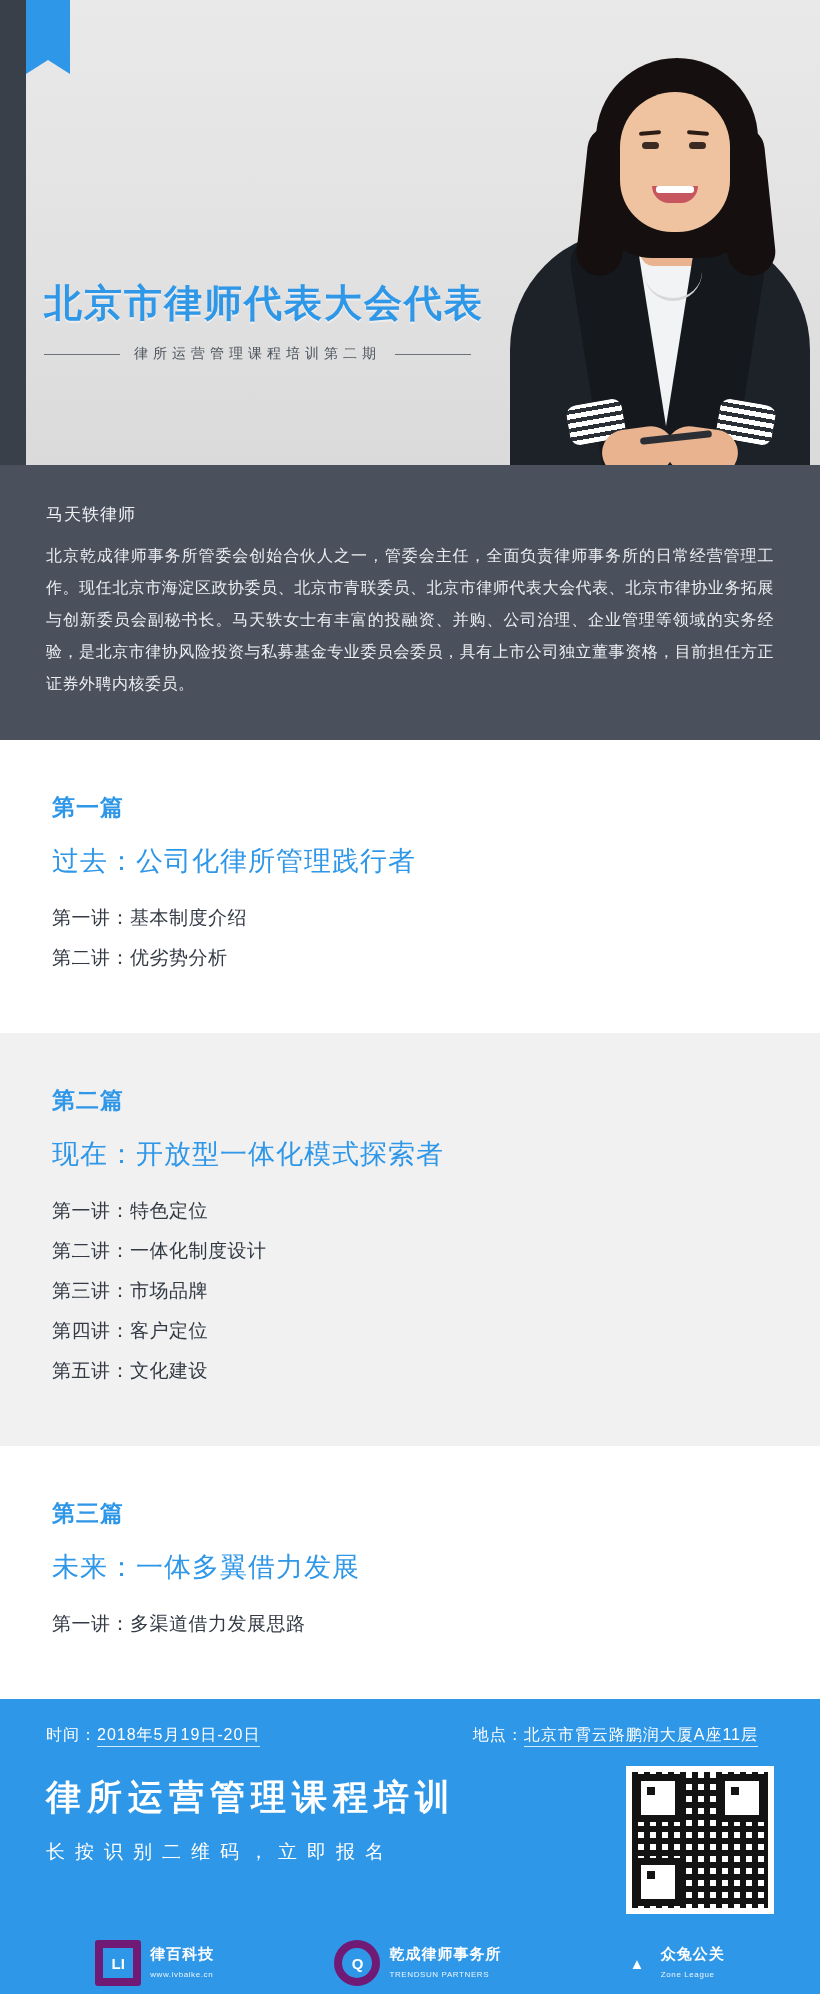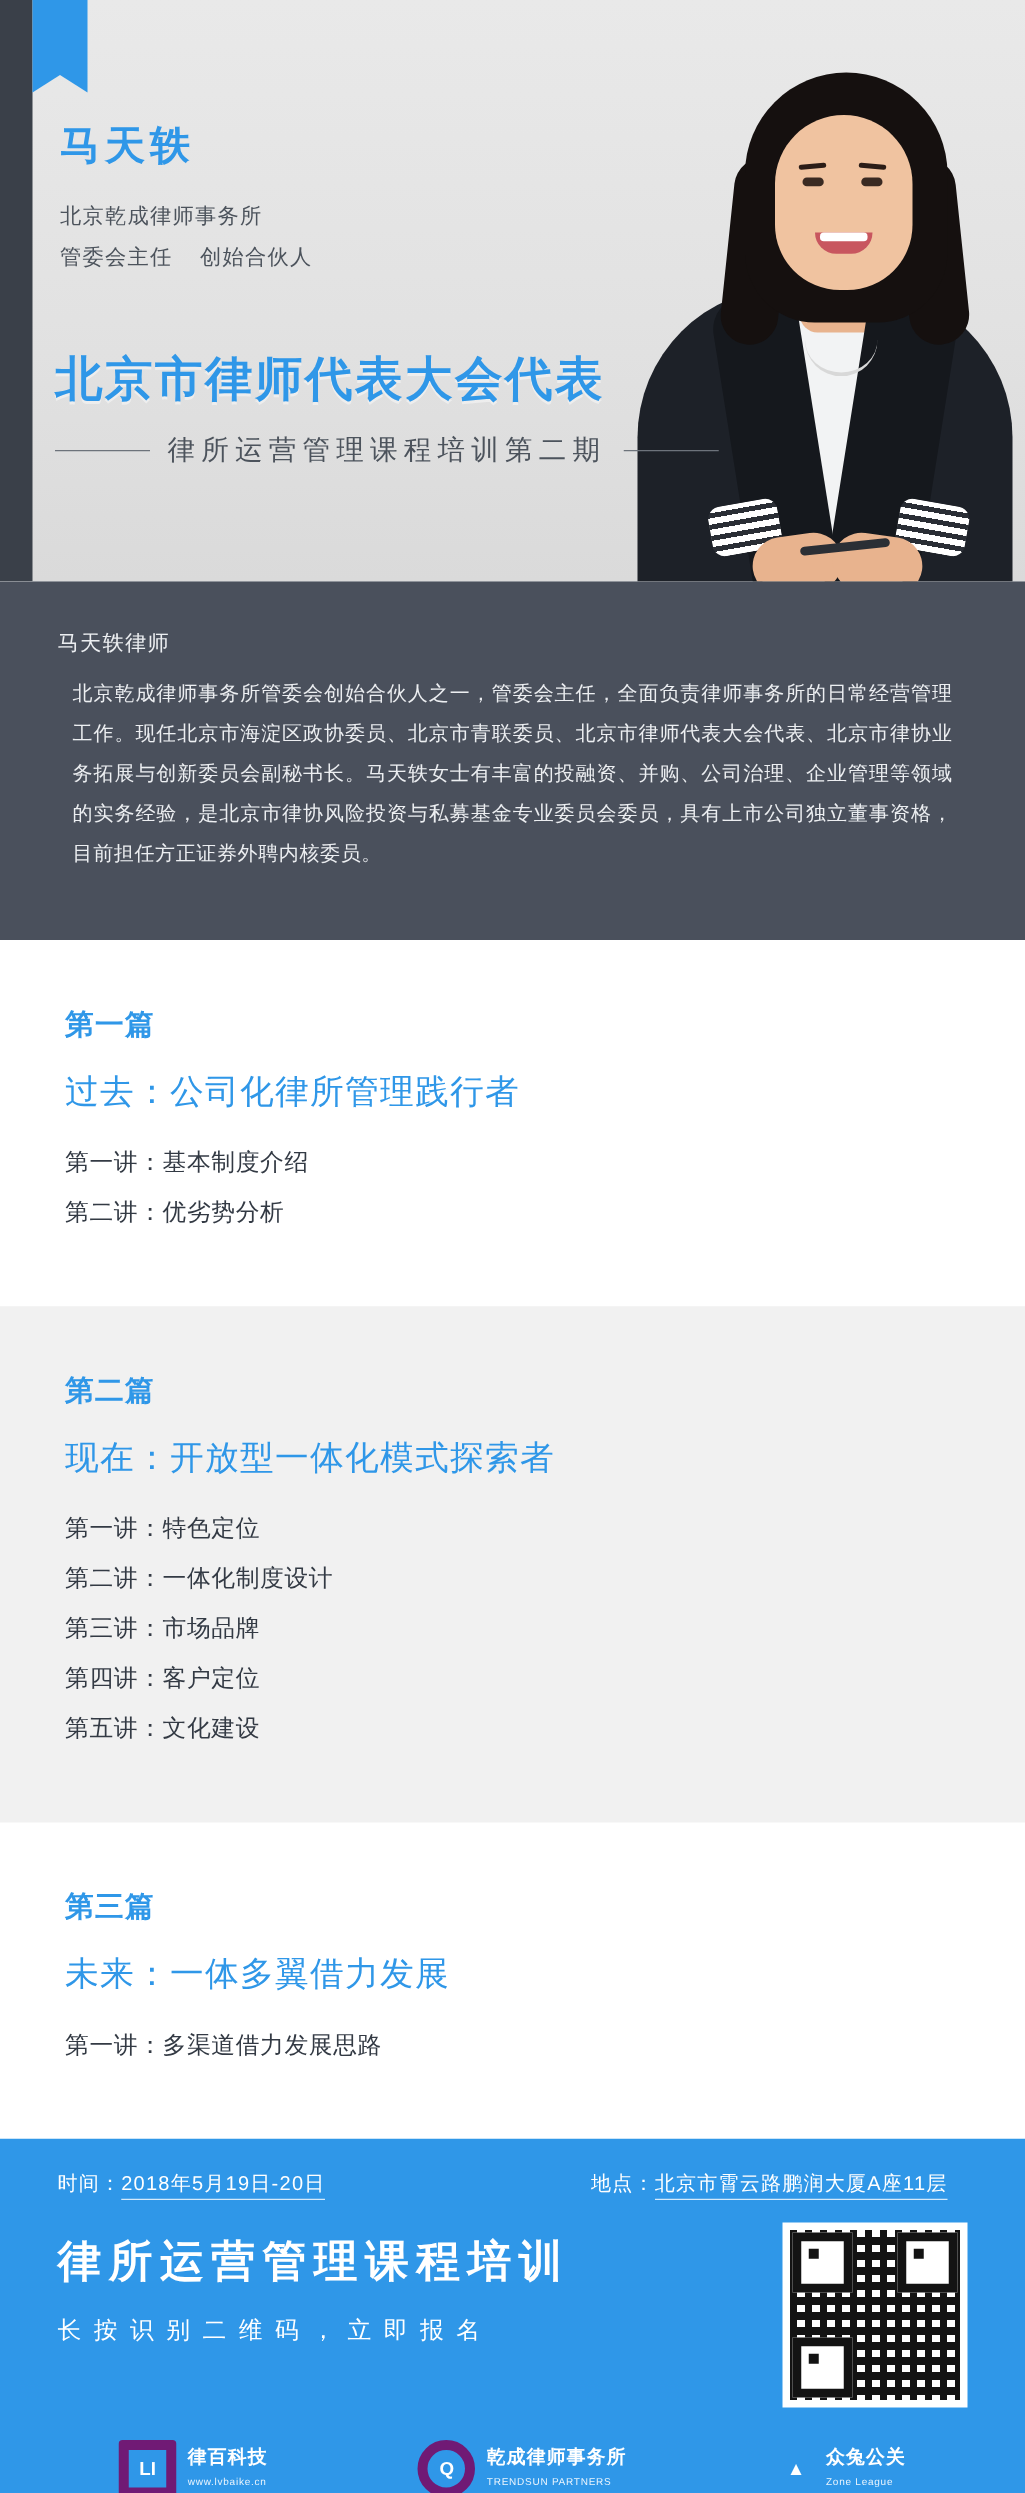--- a/index.html
+++ b/index.html
@@ -45,21 +45,21 @@
   .speaker-line .gap{display:inline-block;width:22px;}
   .hero-title{
     position:absolute;left:44px;top:278px;
     font-size:38px;font-weight:bold;color:#2f97e8;letter-spacing:2px;
     text-shadow:0 2px 0 rgba(255,255,255,.45);
   }
   .hero-sub-wrap{
     position:absolute;left:44px;top:345px;display:flex;align-items:center;gap:14px;
   }
   .hero-sub-wrap .rule{width:76px;height:1px;background:#6d737b;}
-  .hero-sub{font-size:22px;color:#4c535c;letter-spacing:5px;text-align:right;}
+  .hero-sub{font-size:14px;color:#4c535c;letter-spacing:5px;text-align:right;}
 
   
   .photo{
     position:absolute;right:0;top:30px;width:330px;height:435px;
   }
   .ph-neck{position:absolute;left:150px;top:178px;width:66px;height:58px;background:#e8b38e;border-radius:14px;}
   .ph-body{
     position:absolute;left:20px;top:200px;width:300px;height:265px;
     background:#1d2128;border-radius:120px 120px 0 0;
   }
@@ -104,21 +104,21 @@
     background-image:repeating-linear-gradient(0deg,#fff 0 5px,#2a2e35 5px 9px);}
   .ph-cuffR{position:absolute;left:228px;top:372px;width:56px;height:40px;background:#ddd;border-radius:10px;transform:rotate(10deg);
     background-image:repeating-linear-gradient(0deg,#fff 0 5px,#2a2e35 5px 9px);}
   .ph-pen{position:absolute;left:150px;top:404px;width:72px;height:7px;background:#2b2f35;border-radius:4px;transform:rotate(-6deg);}
 
   
   .bio{
     background:#4a505c;color:#eceef1;padding:38px 46px 40px 46px;
   }
   .bio-name{font-size:17px;margin:0 0 14px 0;letter-spacing:1px;}
-  .bio-text{font-size:16px;line-height:2.0;letter-spacing:.5px;margin:12px;text-align:justify;}
+  .bio-text{font-size:16px;line-height:2.0;letter-spacing:.5px;margin:0;text-align:justify;}
 
   
   .section{padding:52px 52px 48px 52px;}
   .section.alt{background:#f1f1f1;}
   .sec-kicker{font-size:23px;color:#2f97e8;font-weight:bold;margin:0 0 20px 0;letter-spacing:1px;}
   .sec-title{font-size:27px;color:#2f97e8;margin:0 0 26px 0;letter-spacing:1px;}
   .lec{font-size:19px;color:#333a44;margin:0 0 14px 0;letter-spacing:.5px;}
 
   
   .footer{background:#2f97e8;color:#fff;padding:26px 0 0 0;}
@@ -189,27 +189,20 @@
       <div class="ph-mouth"></div>
       <div class="ph-teeth"></div>
       <div class="ph-necklace"></div>
       <div class="ph-cuffL"></div>
       <div class="ph-cuffR"></div>
       <div class="ph-handL"></div>
       <div class="ph-handR"></div>
       <div class="ph-pen"></div>
     </div>
 
-    <div class="hero-texts">
-      <div class="speaker-name">马天轶</div>
-      <div class="speaker-line">北京乾成律师事务所</div>
-      <div class="speaker-line">
-        <span>管委会主任</span><span class="gap"></span><span>创始合伙人</span>
-      </div>
-    </div>
 
     <div class="hero-title">北京市律师代表大会代表</div>
     <div class="hero-sub-wrap">
       <span class="rule"></span>
       <span class="hero-sub">律所运营管理课程培训第二期</span>
       <span class="rule"></span>
     </div>
   </div>
 
   <div class="bio">

